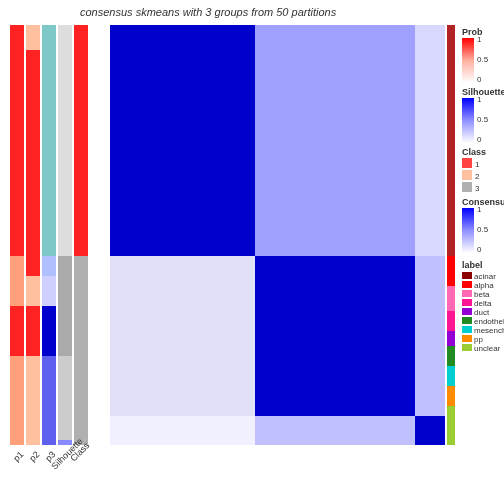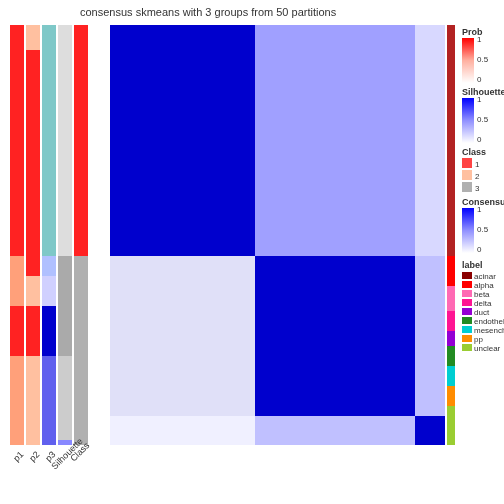--- a/index.html
+++ b/index.html
@@ -19,20 +19,21 @@
       width: 504px;
       height: 504px;
     }
 
     .title {
       position: absolute;
       top: 6px;
       left: 80px;
       font-size: 11px;
       color: #333;
+      font-style: italic;
     }
   </style>
 </head>
 <body>
 
 <div class="chart-container">
 
   <div class="title">consensus skmeans with 3 groups from 50 partitions</div>
 
   <svg width="504" height="504" style="position:absolute;top:0;left:0;">

